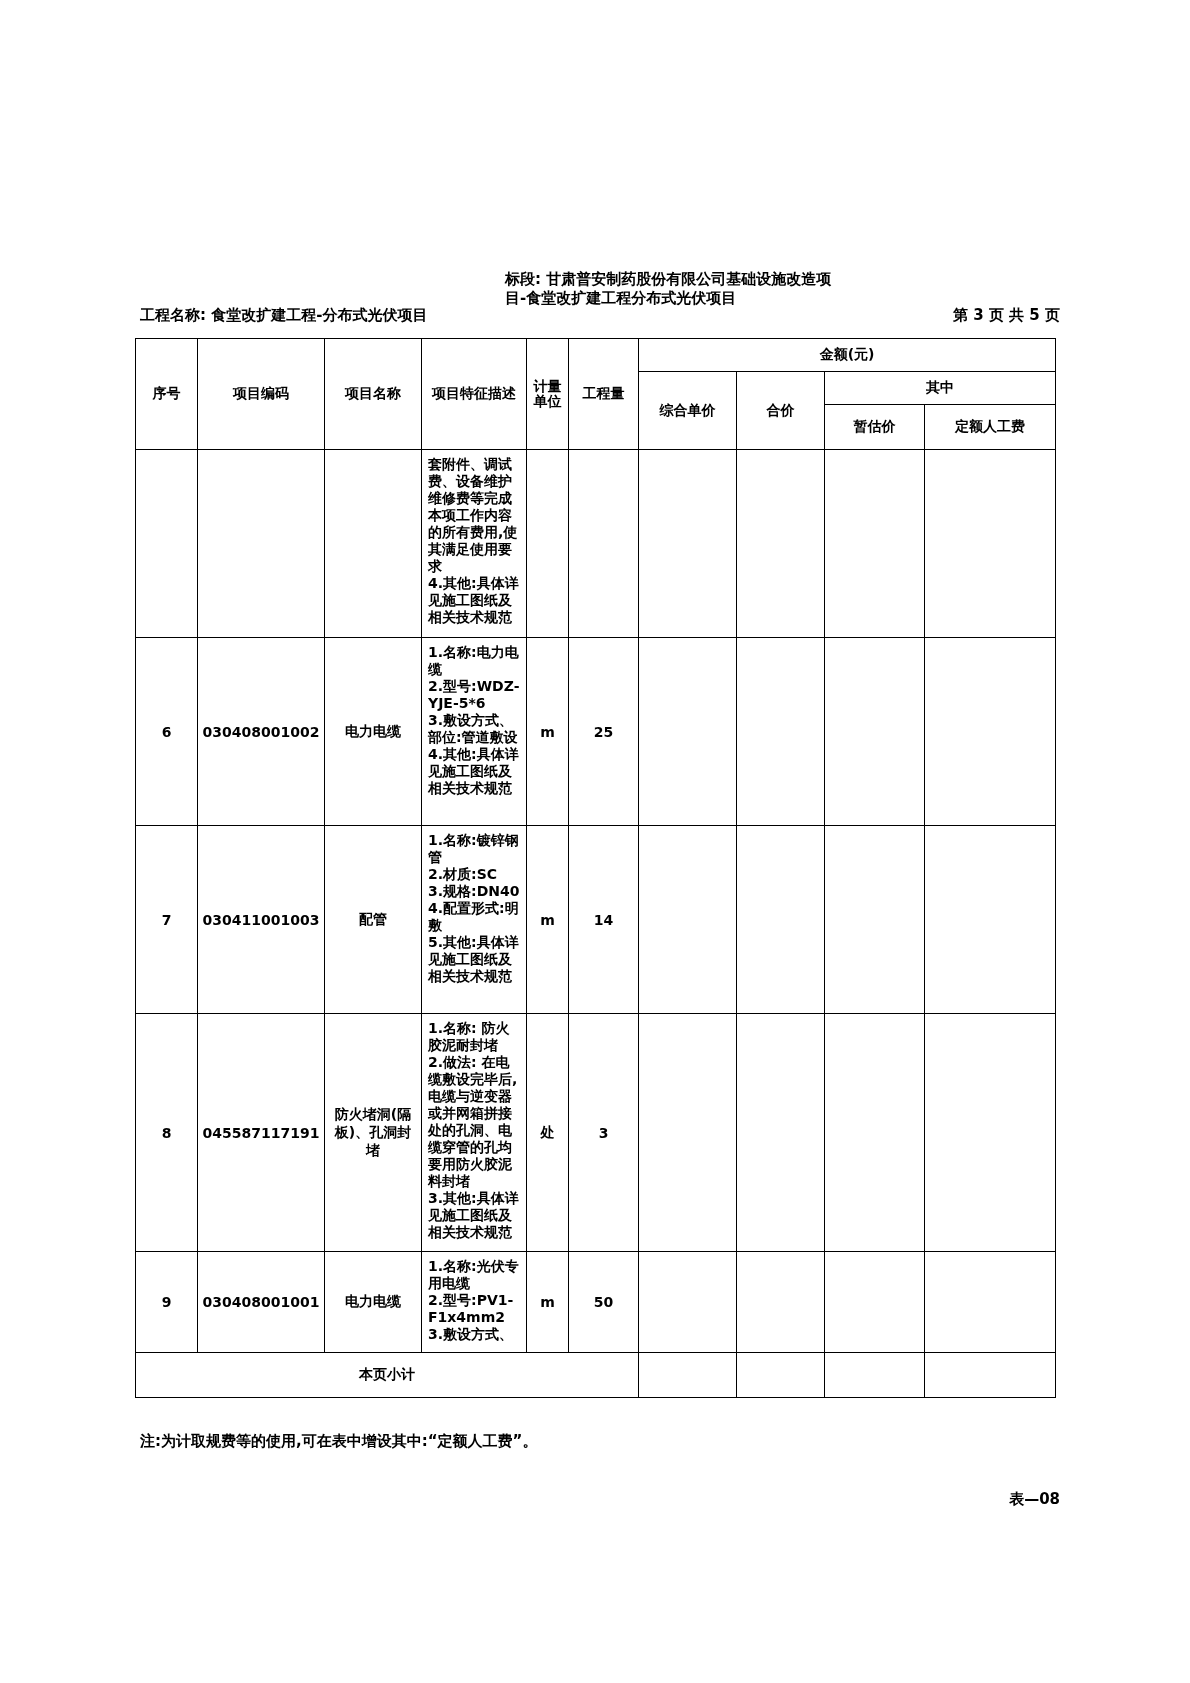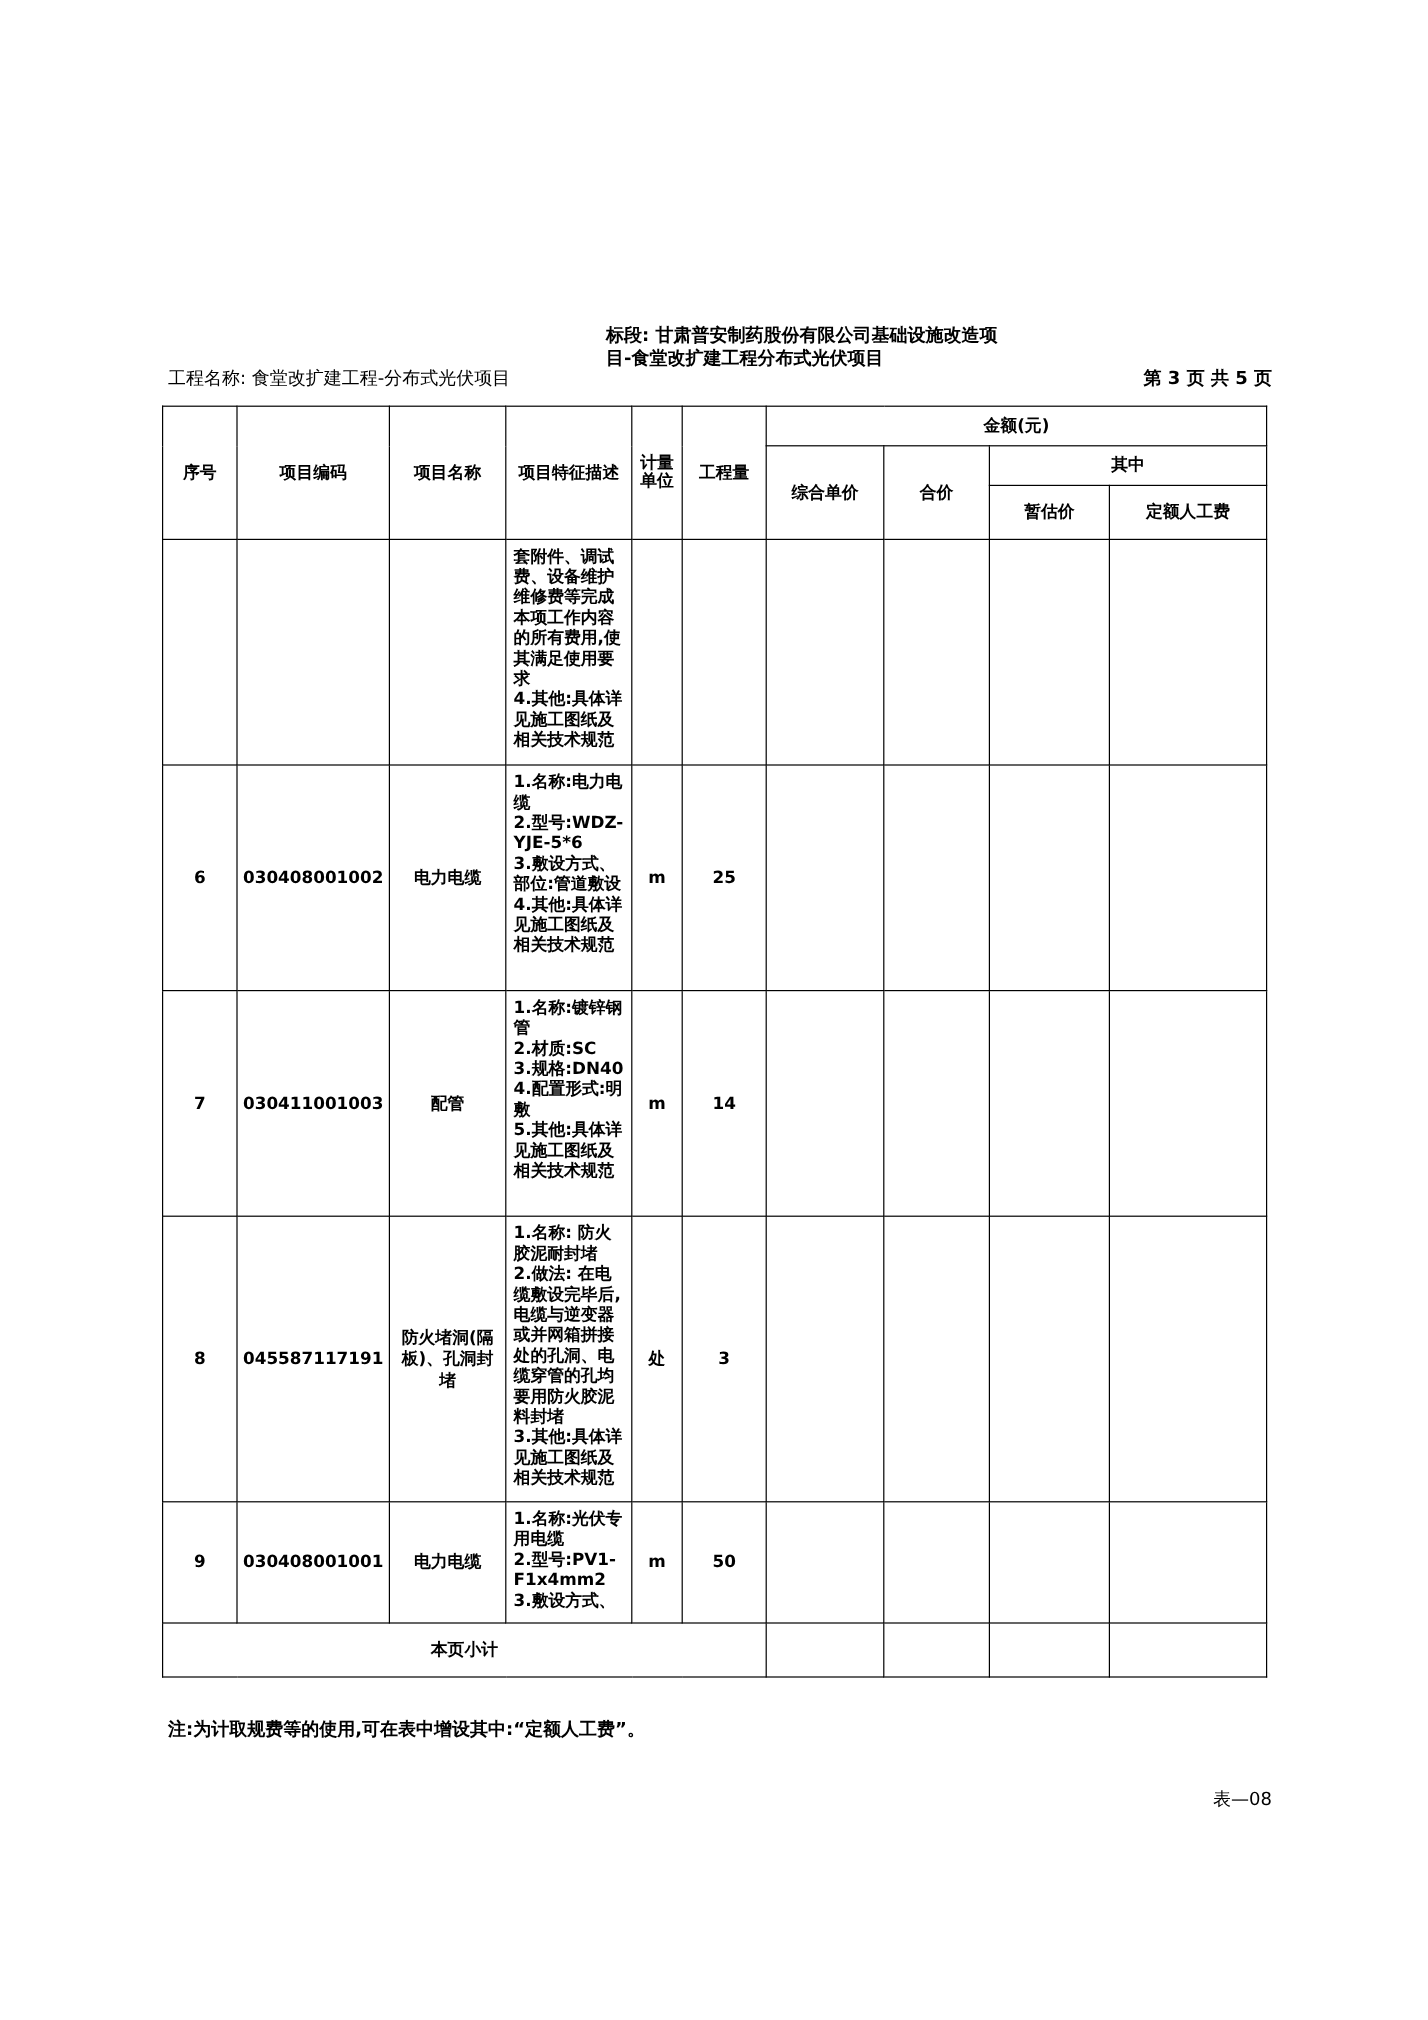--- a/index.html
+++ b/index.html
@@ -37,21 +37,21 @@
     left: 140px;
     top: 270px;
     width: 920px;
     height: 62px;
     font-size: 15px;
   }
   .meta .project-name {
     position: absolute;
     left: 0;
     top: 36px;
-    font-weight: normal;
+    font-weight: bold;
     white-space: nowrap;
   }
   .meta .bid-section {
     position: absolute;
     left: 365px;
     top: 0px;
     width: 330px;
     line-height: 19px;
     font-weight: bold;
   }
@@ -104,21 +104,21 @@
     left: 140px;
     top: 1432px;
     font-size: 15px;
     font-weight: bold;
   }
   .form-no {
     position: absolute;
     right: 130px;
     top: 1490px;
     font-size: 15px;
-    font-weight: normal;
+    font-weight: bold;
   }
   .r1 td { height: 175px; }
   .r2 td { height: 175px; }
   .r3 td { height: 175px; }
   .r4 td { height: 225px; margin-top: 24px; }
   .r5 td { height: 88px; }
 </style>
 </head>
 <body>
 

